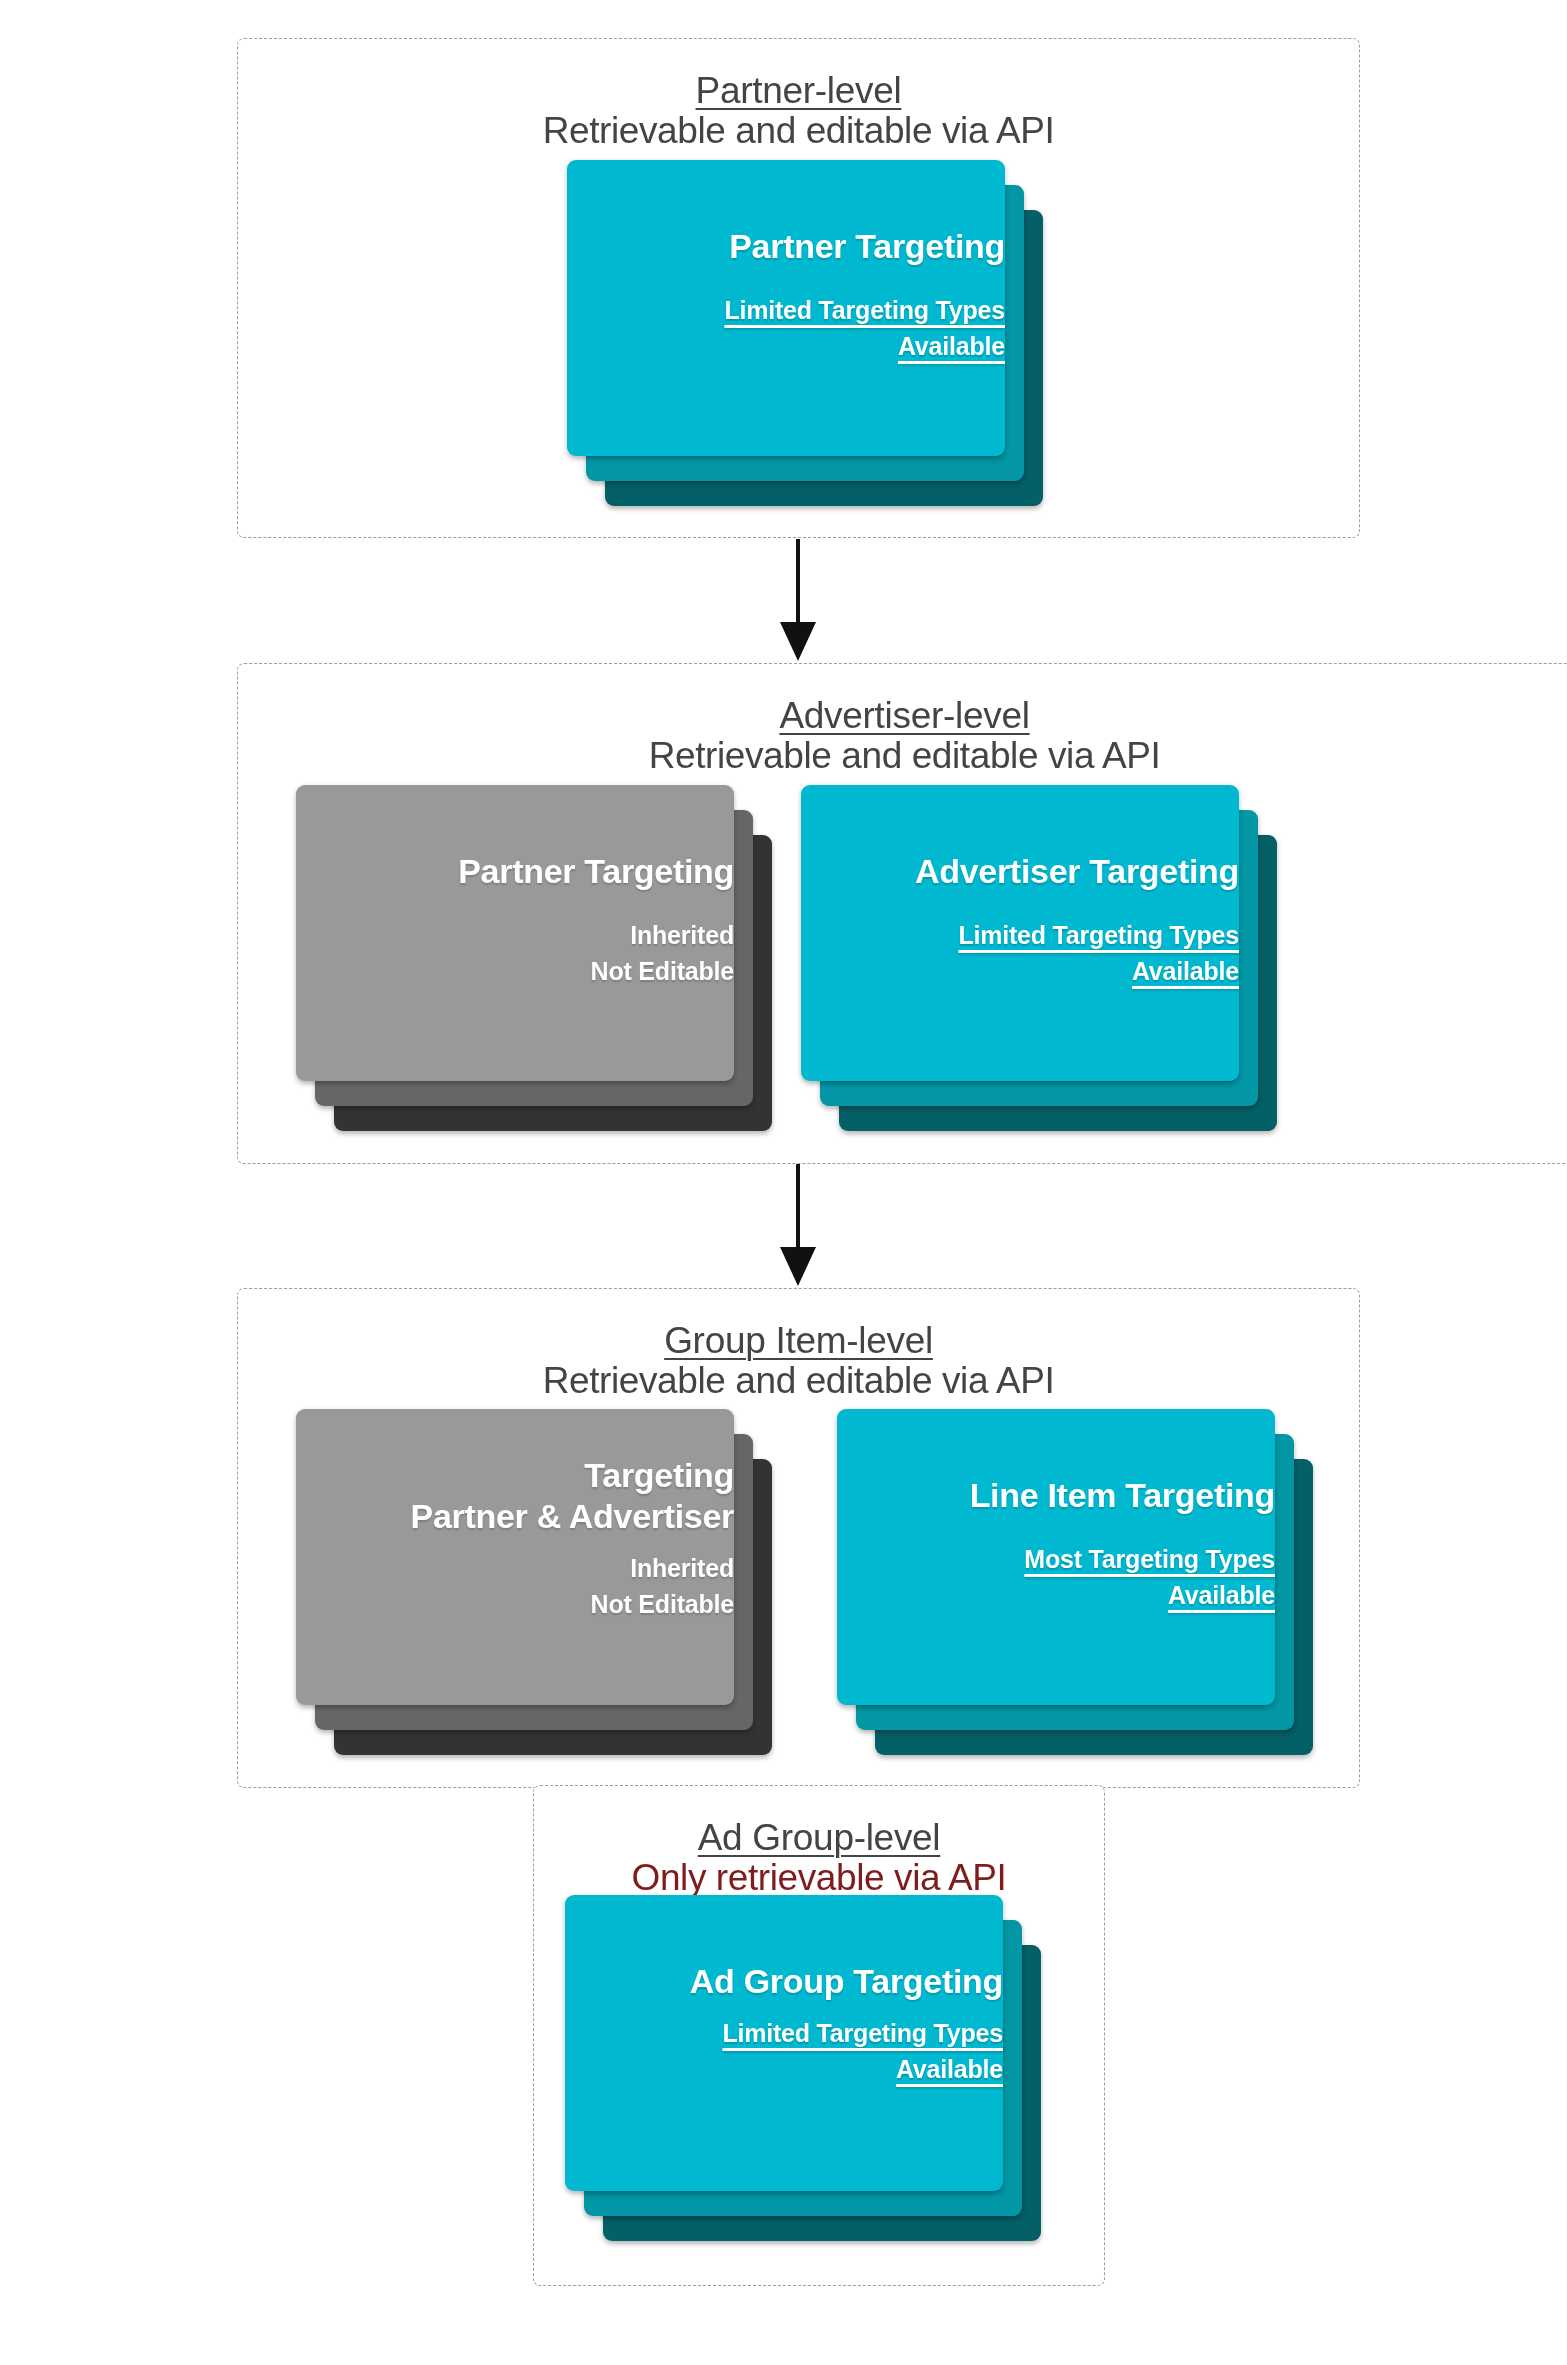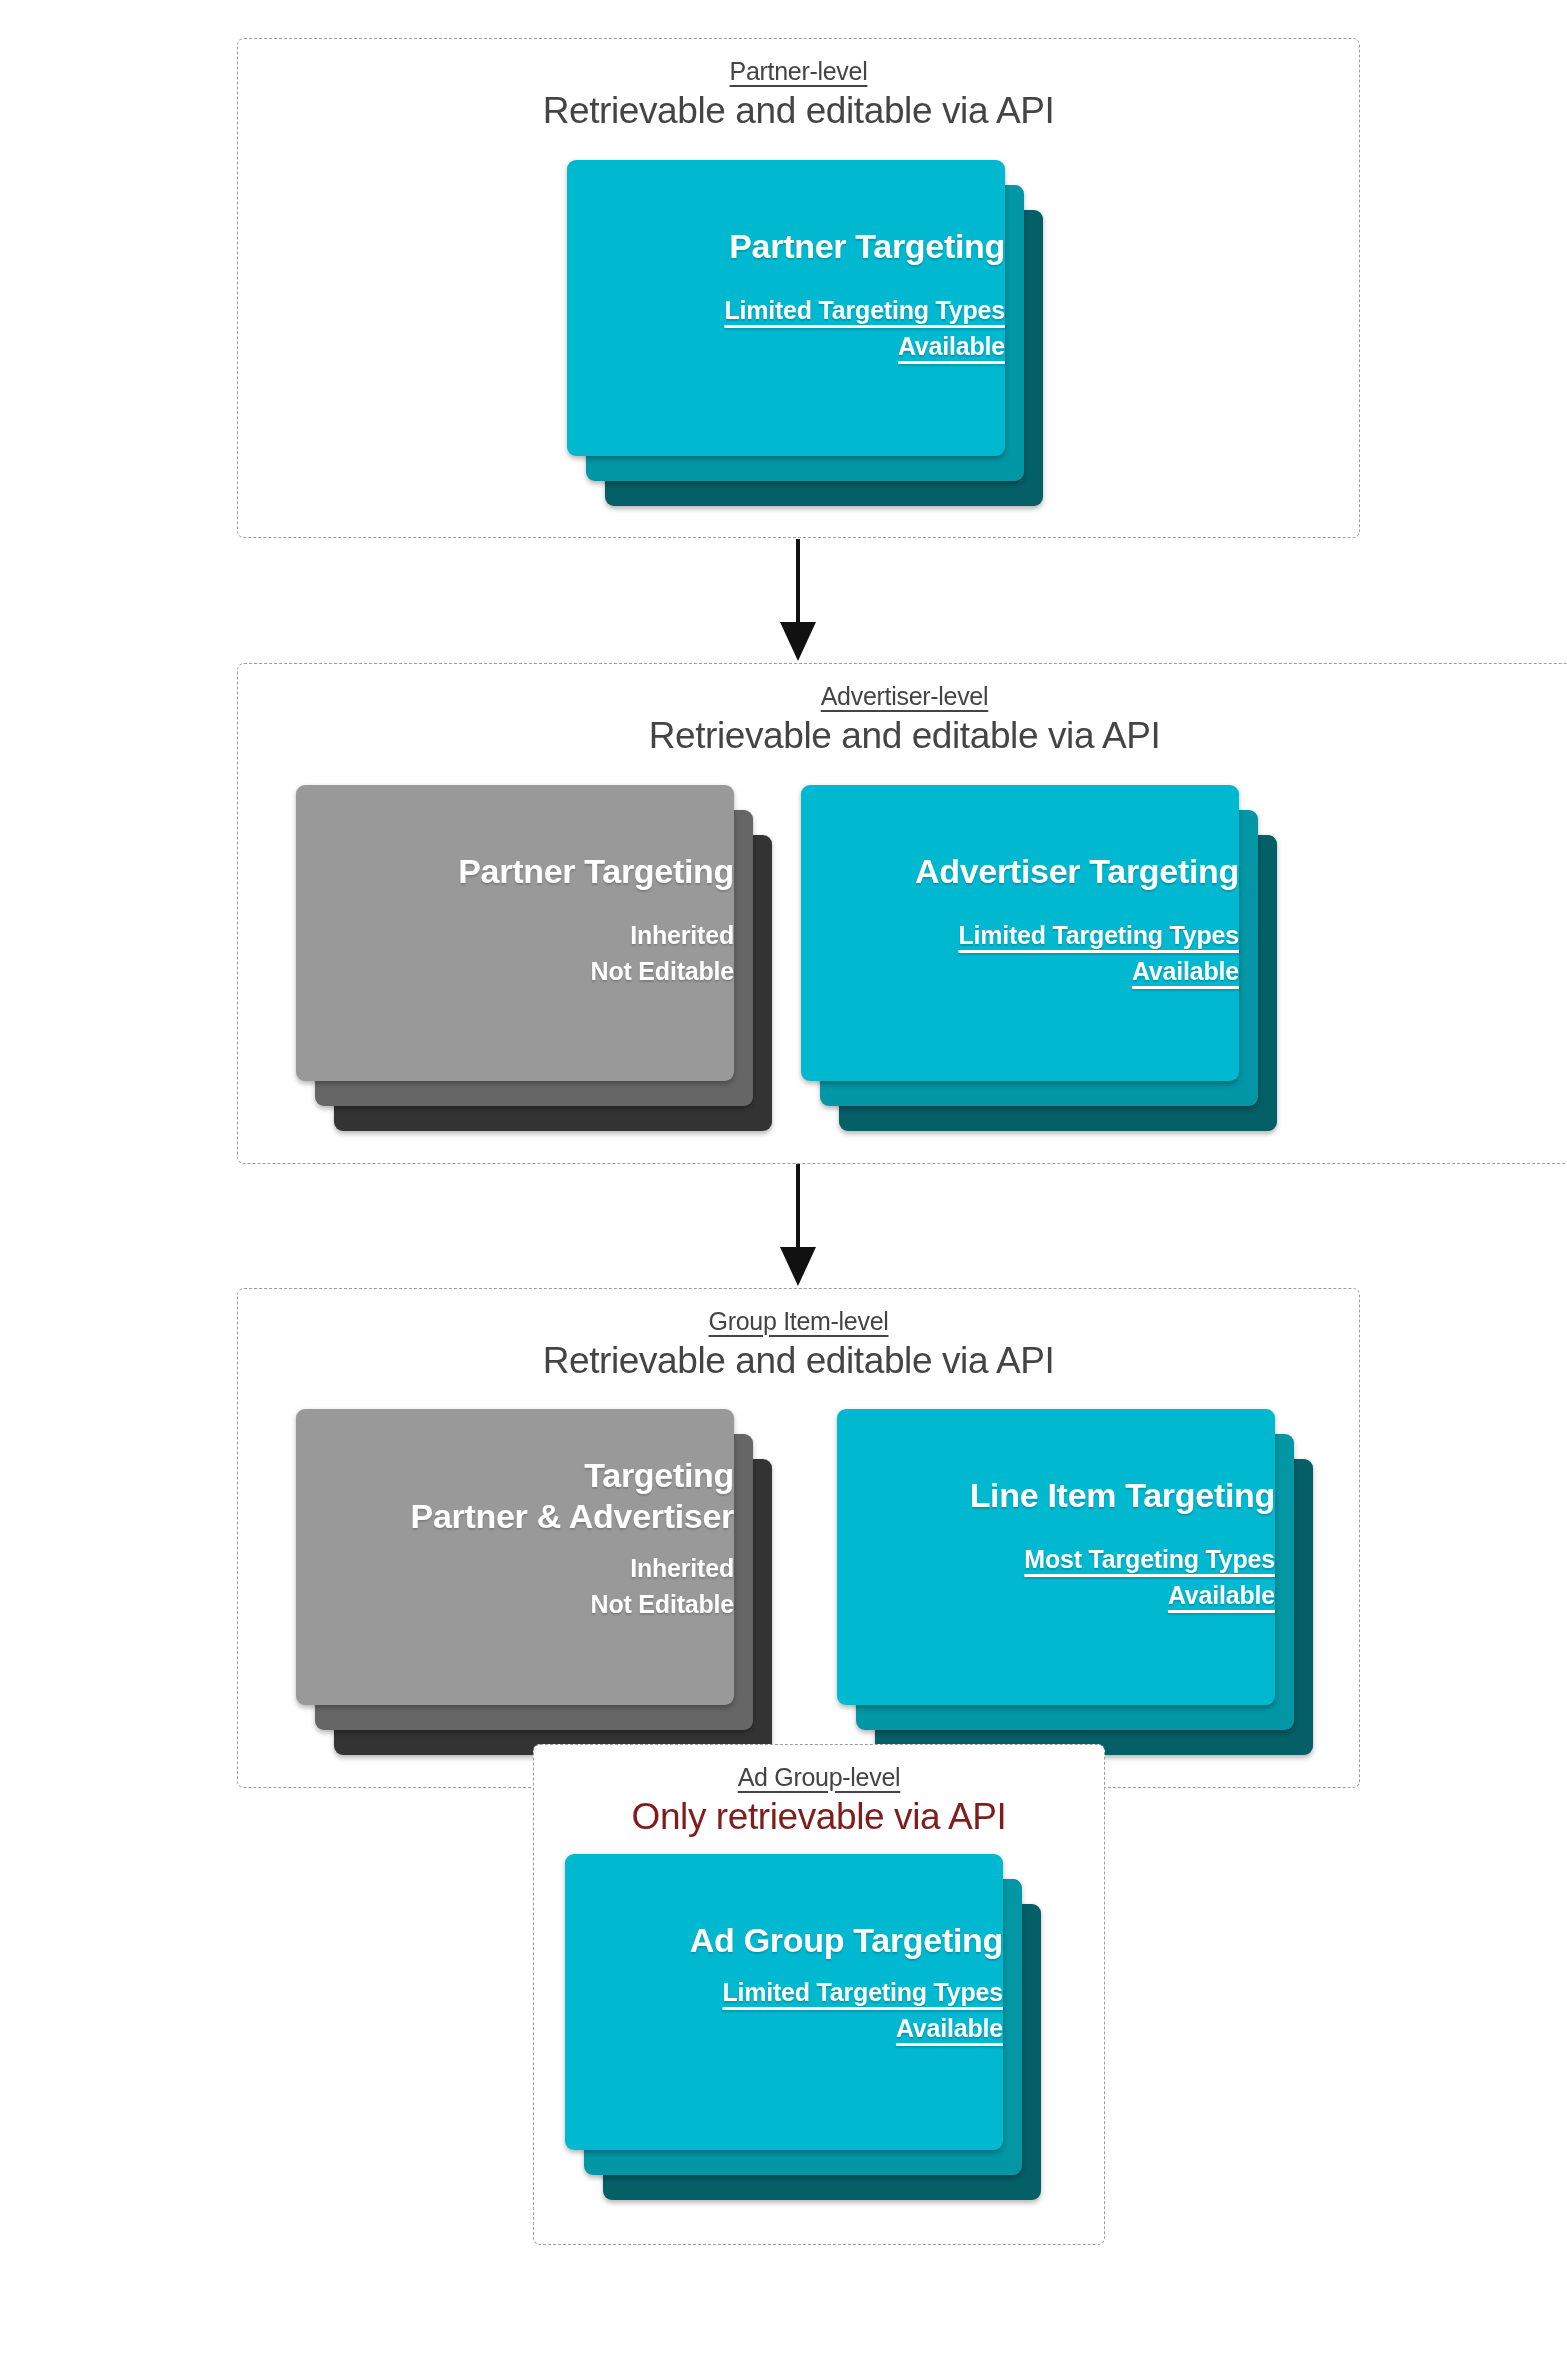--- a/index.html
+++ b/index.html
@@ -9,23 +9,24 @@
   }
   .section{
     position:absolute;
     border:1.8px dashed #9e9e9e;
     border-radius:7.1px;
     box-sizing:border-box;
     background:#ffffff;
   }
   .sec-head{padding-top:11.6px;text-align:center;color:#444444;}
   .level-label{
-    display:block;font-size:25px;line-height:40px;font-weight:400;
+    display:block;font-size:37px;line-height:40px;font-weight:400;
     text-decoration:underline;text-decoration-thickness:1.8px;text-underline-offset:5.4px;
     letter-spacing:-0.3px;
+    margin-top:20px;
   }
   .api-label{
     display:block;font-size:37px;line-height:39px;font-weight:normal;
     letter-spacing:-0.4px;
   }
   .api-label.red{color:#7f1d1d;}
   
   .stack{position:absolute;width:475px;height:346px;}
   .layer,.card{
     position:absolute;width:438px;height:296px;border-radius:9px;
@@ -158,21 +159,21 @@
         <span>Line Item Targeting</span>
       </div>
       <div class="card-sub underlined">
         <span>Most Targeting Types</span>
         <span>Available</span>
       </div>
     </div>
   </div>
 </div>
 
-<div class="section" style="left:533px;top:1744px;width:572px;height:501px;">
+<div class="section" style="left:533px;top:1785px;width:572px;height:501px;">
   <div class="sec-head">
     <span class="level-label">Ad Group-level</span>
     <span class="api-label red">Only retrievable via API</span>
   </div>
   <div class="stack" style="left:31px;top:109px;">
     <div class="layer back teal-back"></div>
     <div class="layer mid teal-mid"></div>
     <div class="card teal-front">
       <div class="card-title">
         <span>Ad Group Targeting</span>

